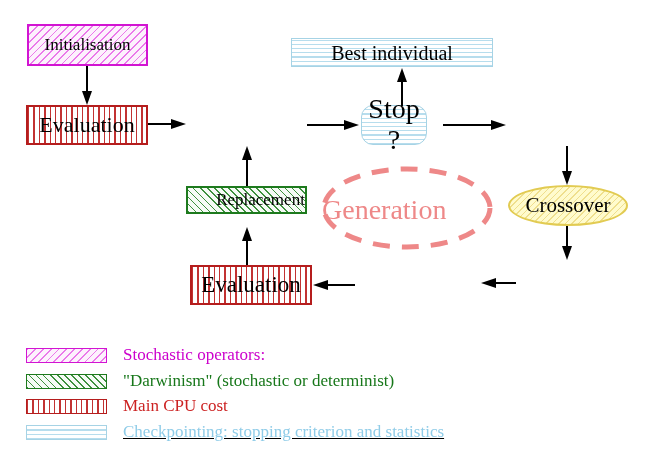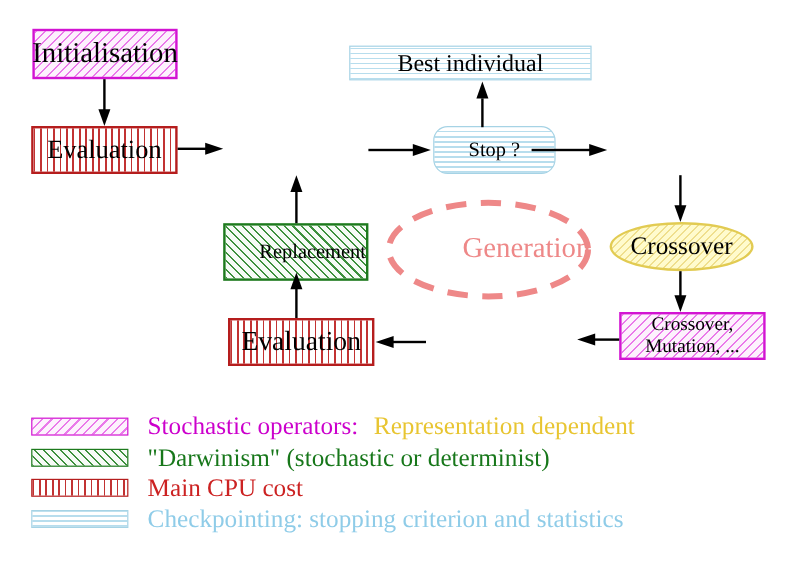--- a/index.html
+++ b/index.html
@@ -37,63 +37,59 @@
     border:2px solid #e2cb52; border-radius:50%;
     background:repeating-linear-gradient(135deg,#efdf8d 0 1.2px,rgba(0,0,0,0) 1.2px 4.6px),#fffbcd;
   }
   .line { position:absolute; background:#000; }
   .ah { position:absolute; width:0; height:0; }
   .ah-down  { border-left:5px solid transparent; border-right:5px solid transparent; border-top:14px solid #000; }
   .ah-up    { border-left:5px solid transparent; border-right:5px solid transparent; border-bottom:14px solid #000; }
   .ah-right { border-top:5px solid transparent; border-bottom:5px solid transparent; border-left:15px solid #000; }
   .ah-left  { border-top:5px solid transparent; border-bottom:5px solid transparent; border-right:15px solid #000; }
   .gen-label {
-    position:absolute; left:322px; top:194px; width:170px; text-align:right;
-    color:#ee8888; font-size:24px;
+    position:absolute; left:322px; top:194px; width:170px; text-align:left;
+    color:#ee8888; font-size:28px;
   }
   .legend-row { position:absolute; left:26px; height:18px; display:flex; align-items:center; }
   .swatch { width:81px; height:15px; box-sizing:border-box; flex:0 0 auto; }
   .swatch-magenta { border:1.5px solid #d214d2;
     background:repeating-linear-gradient(135deg,#ea7aea 0 1.3px,rgba(0,0,0,0) 1.3px 5.5px),#fdf1fd; }
   .swatch-green { border:1.5px solid #1d7a1d;
     background:repeating-linear-gradient(45deg,#3d903d 0 1.2px,rgba(0,0,0,0) 1.2px 5px),#f6fbf6; }
   .swatch-red { border:1.5px solid #b51d1d;
     background:repeating-linear-gradient(90deg,#c23232 0 1.4px,rgba(0,0,0,0) 1.4px 5.4px),#ffffff; }
   .swatch-cyan { border:1.5px solid #a6d3e5;
     background:repeating-linear-gradient(0deg,#b7dded 0 1.2px,rgba(0,0,0,0) 1.2px 4.2px),#ffffff; }
-  .legend-text { font-size:21px; margin-left:16px; white-space:nowrap; }
+  .legend-text { font-size:17px; margin-left:16px; white-space:nowrap; }
   .t-magenta { color:#cc00cc; }
   .t-yellow  { color:#e8c531; margin-left:13px; }
   .t-green   { color:#17771a; }
   .t-red     { color:#cc2222; }
   .t-cyan    { color:#8fcce8; }
 </style>
 </head>
 <body>
 
 <div class="canvas">
 
-  <div class="node hatch-magenta" style="left:27px; top:24px; width:121px; height:42px; font-size:24px;">Initialisation</div>
+  <div class="node hatch-magenta" style="left:27px; top:24px; width:121px; height:42px; font-size:17px;">Initialisation</div>
 
   <div class="node stripe-red" style="left:26px; top:105px; width:122px; height:40px; font-size:22px;">Evaluation</div>
 
 
   <div class="node stripe-cyan" style="left:291px; top:38px; width:202px; height:29px; font-size:20px; border-width:1.5px;">Best individual</div>
 
-  <div class="node stripe-cyan" style="left:361px; top:105px; width:102px; height:40px; font-size:17px; border-radius:12px; border-width:1.5px;">Stop ?</div>
+  <div class="node stripe-cyan" style="left:361px; top:105px; width:66px; height:40px; font-size:28px; border-radius:12px; border-width:1.5px;">Stop ?</div>
 
 
-  <div class="node hatch-green" style="left:186px; top:186px; width:121px; height:48px; font-size:17px;padding-left:28px;">Replacement</div>
+  <div class="node hatch-green" style="left:186px; top:186px; width:121px; height:28px; font-size:17px;padding-left:28px;">Replacement</div>
 
   <div class="node ellipse-yellow" style="left:508px; top:185px; width:120px; height:41px; font-size:21px;">Crossover</div>
 
-  <div class="node hatch-magenta" style="left:516px; top:260px; width:122px; height:40px; font-size:16px; flex-direction:column;">
-    <span>Crossover,</span>
-    <span>Mutation, ...</span>
-  </div>
 
 
   <div class="node stripe-red" style="left:190px; top:265px; width:122px; height:40px; font-size:23px;">Evaluation</div>
 
   <svg style="position:absolute; left:320px; top:165px;" width="174" height="86" viewBox="0 0 174 86">
     <ellipse cx="87" cy="43" rx="83" ry="39" fill="none" stroke="#ee8888" stroke-width="5" stroke-dasharray="17 12"></ellipse>
   </svg>
   <div class="gen-label">Generation</div>
 
   <div class="line" style="left:86px; top:66px; width:2px; height:26px;"></div>
@@ -125,31 +121,30 @@
 
   <div class="ah ah-up" style="left:242px; top:227px;"></div>
   <div class="line" style="left:246px; top:240px; width:2px; height:25px;"></div>
 
   <div class="ah ah-up" style="left:242px; top:146px;"></div>
   <div class="line" style="left:246px; top:159px; width:2px; height:27px;"></div>
 
   <div class="legend-row" style="top:346px;">
     <div class="swatch swatch-magenta"></div>
     <span class="legend-text t-magenta">Stochastic operators:</span>
-    <span class="legend-text t-yellow">Representation dependent</span>
   </div>
 
   <div class="legend-row" style="top:372px;">
     <div class="swatch swatch-green"></div>
     <span class="legend-text t-green">"Darwinism" (stochastic or determinist)</span>
   </div>
 
   <div class="legend-row" style="top:397px;">
     <div class="swatch swatch-red"></div>
     <span class="legend-text t-red">Main CPU cost</span>
   </div>
 
-  <div class="legend-row" style="top:423px;">
+  <div class="legend-row" style="top:423px;text-decoration:underline;">
     <div class="swatch swatch-cyan"></div>
     <span class="legend-text t-cyan">Checkpointing: stopping criterion and statistics</span>
   </div>
 
 </div>
 
 </body></html>

